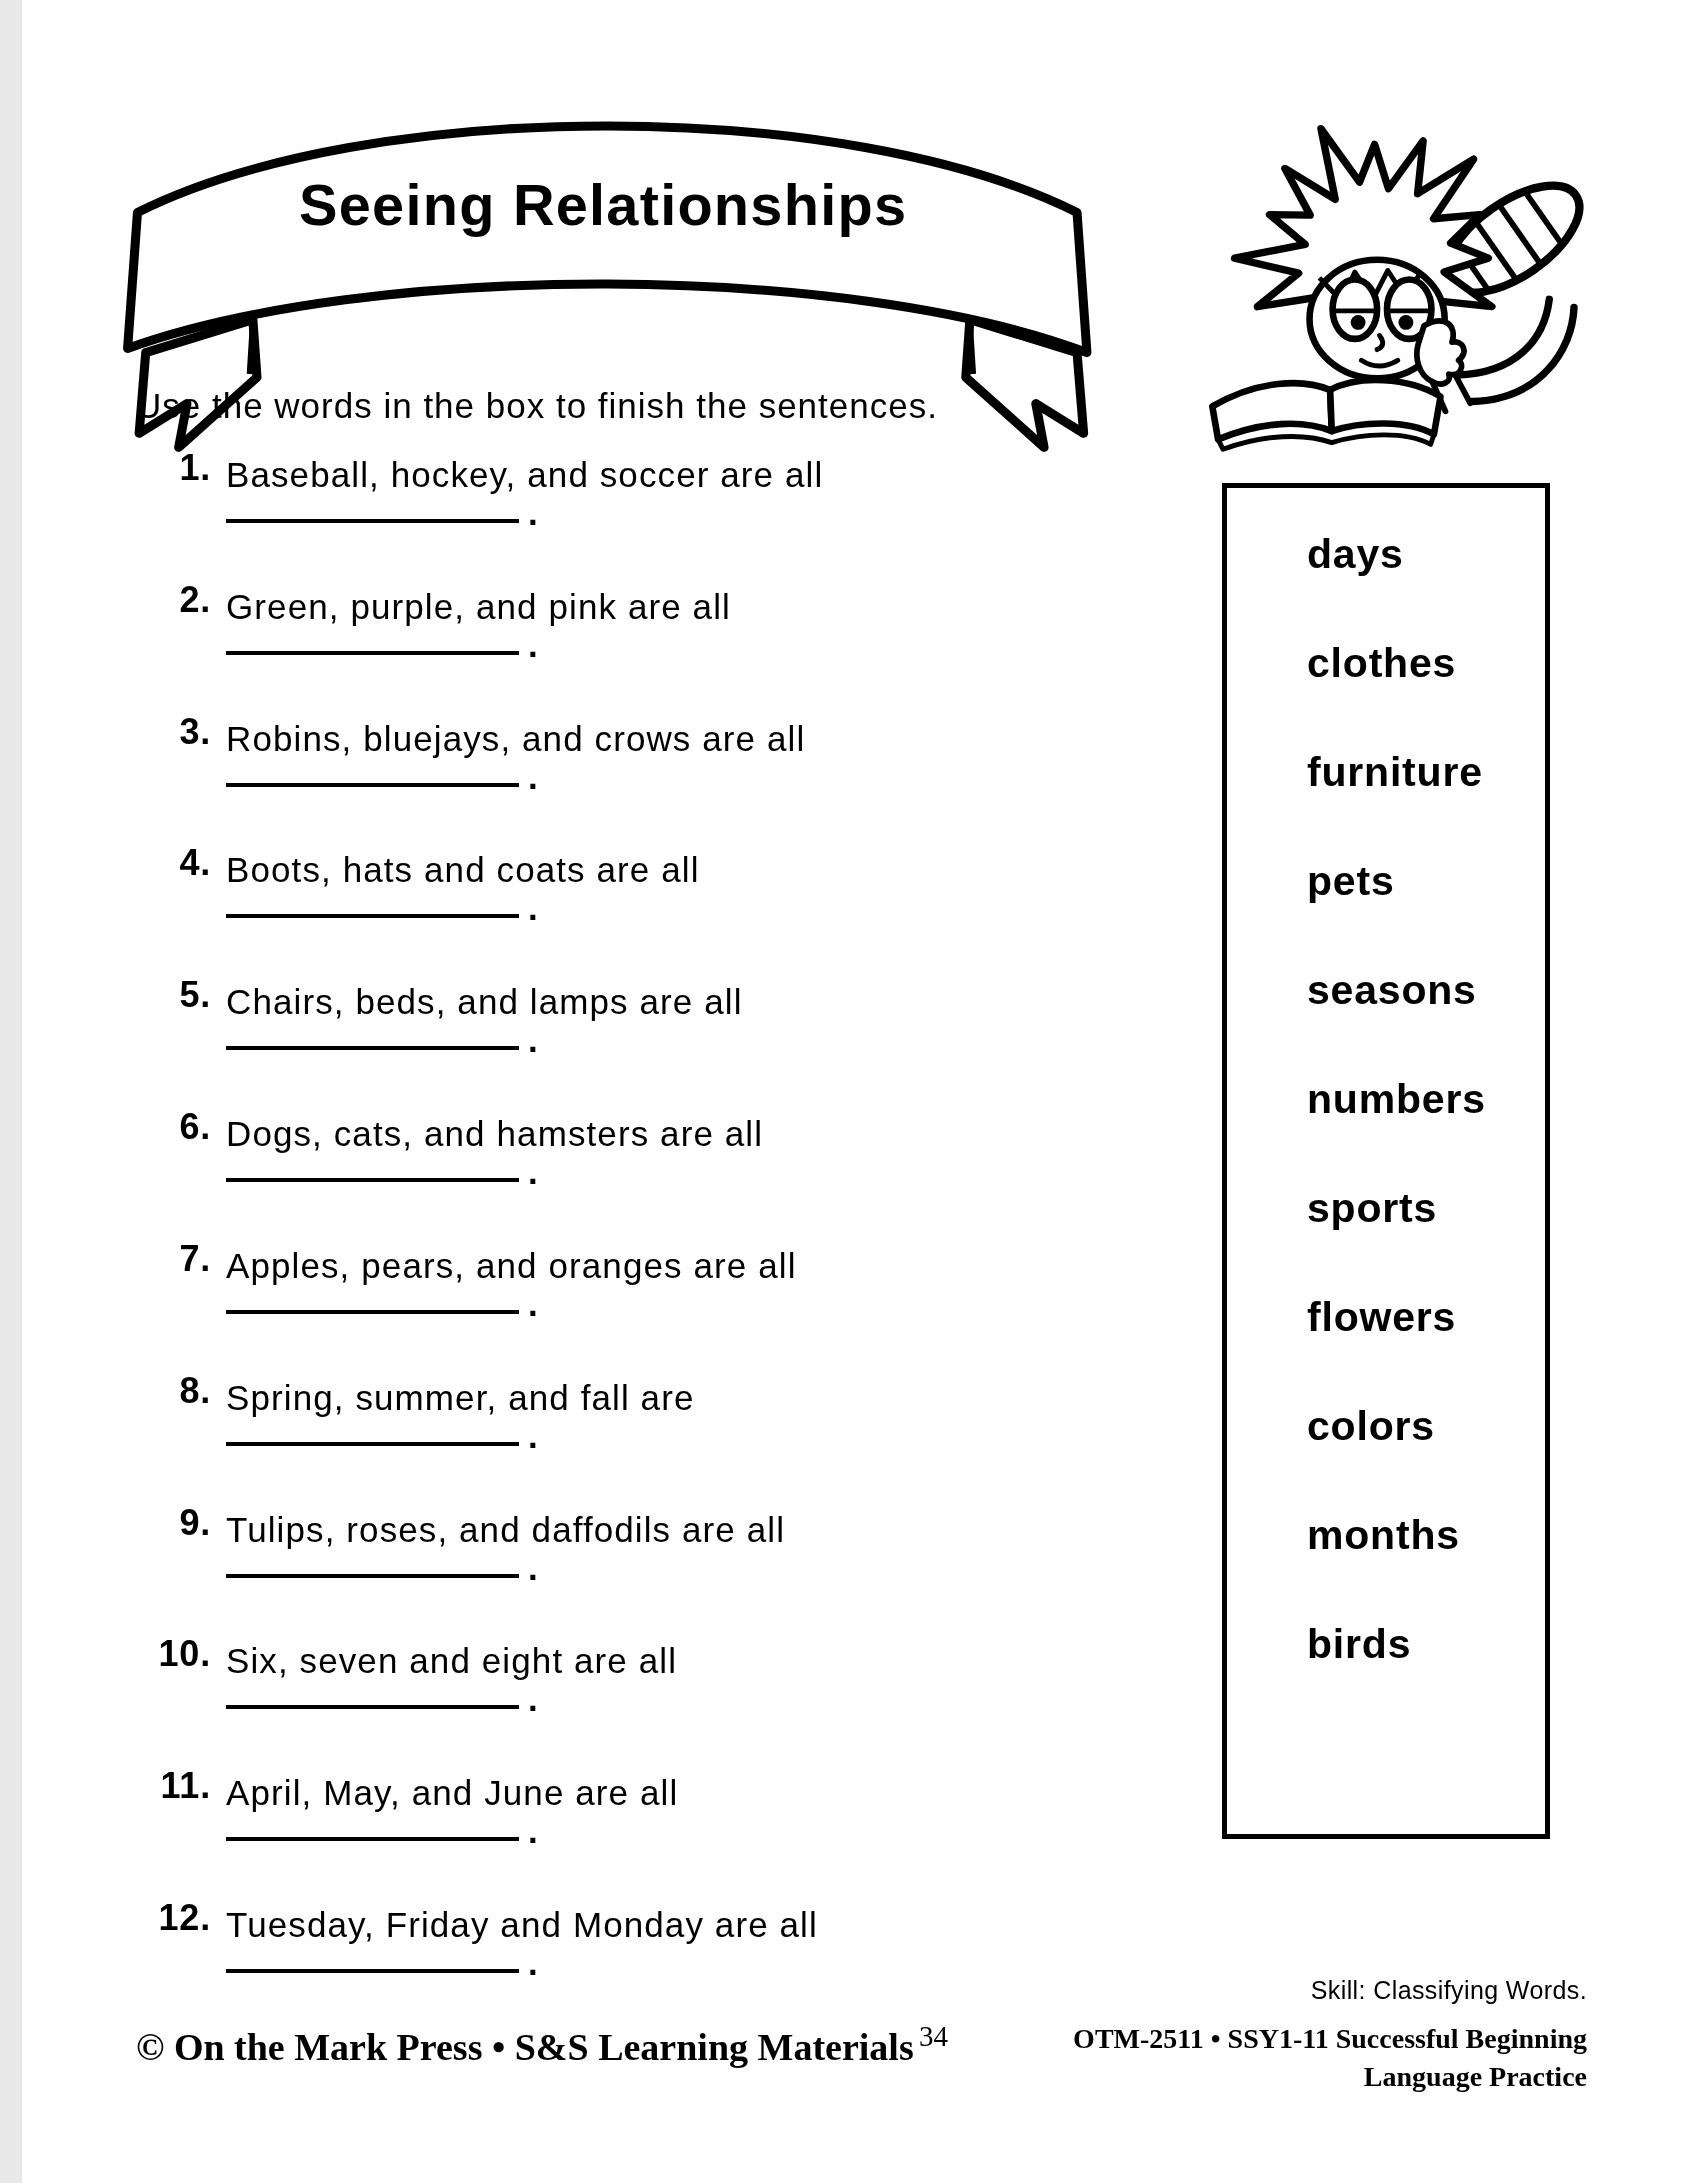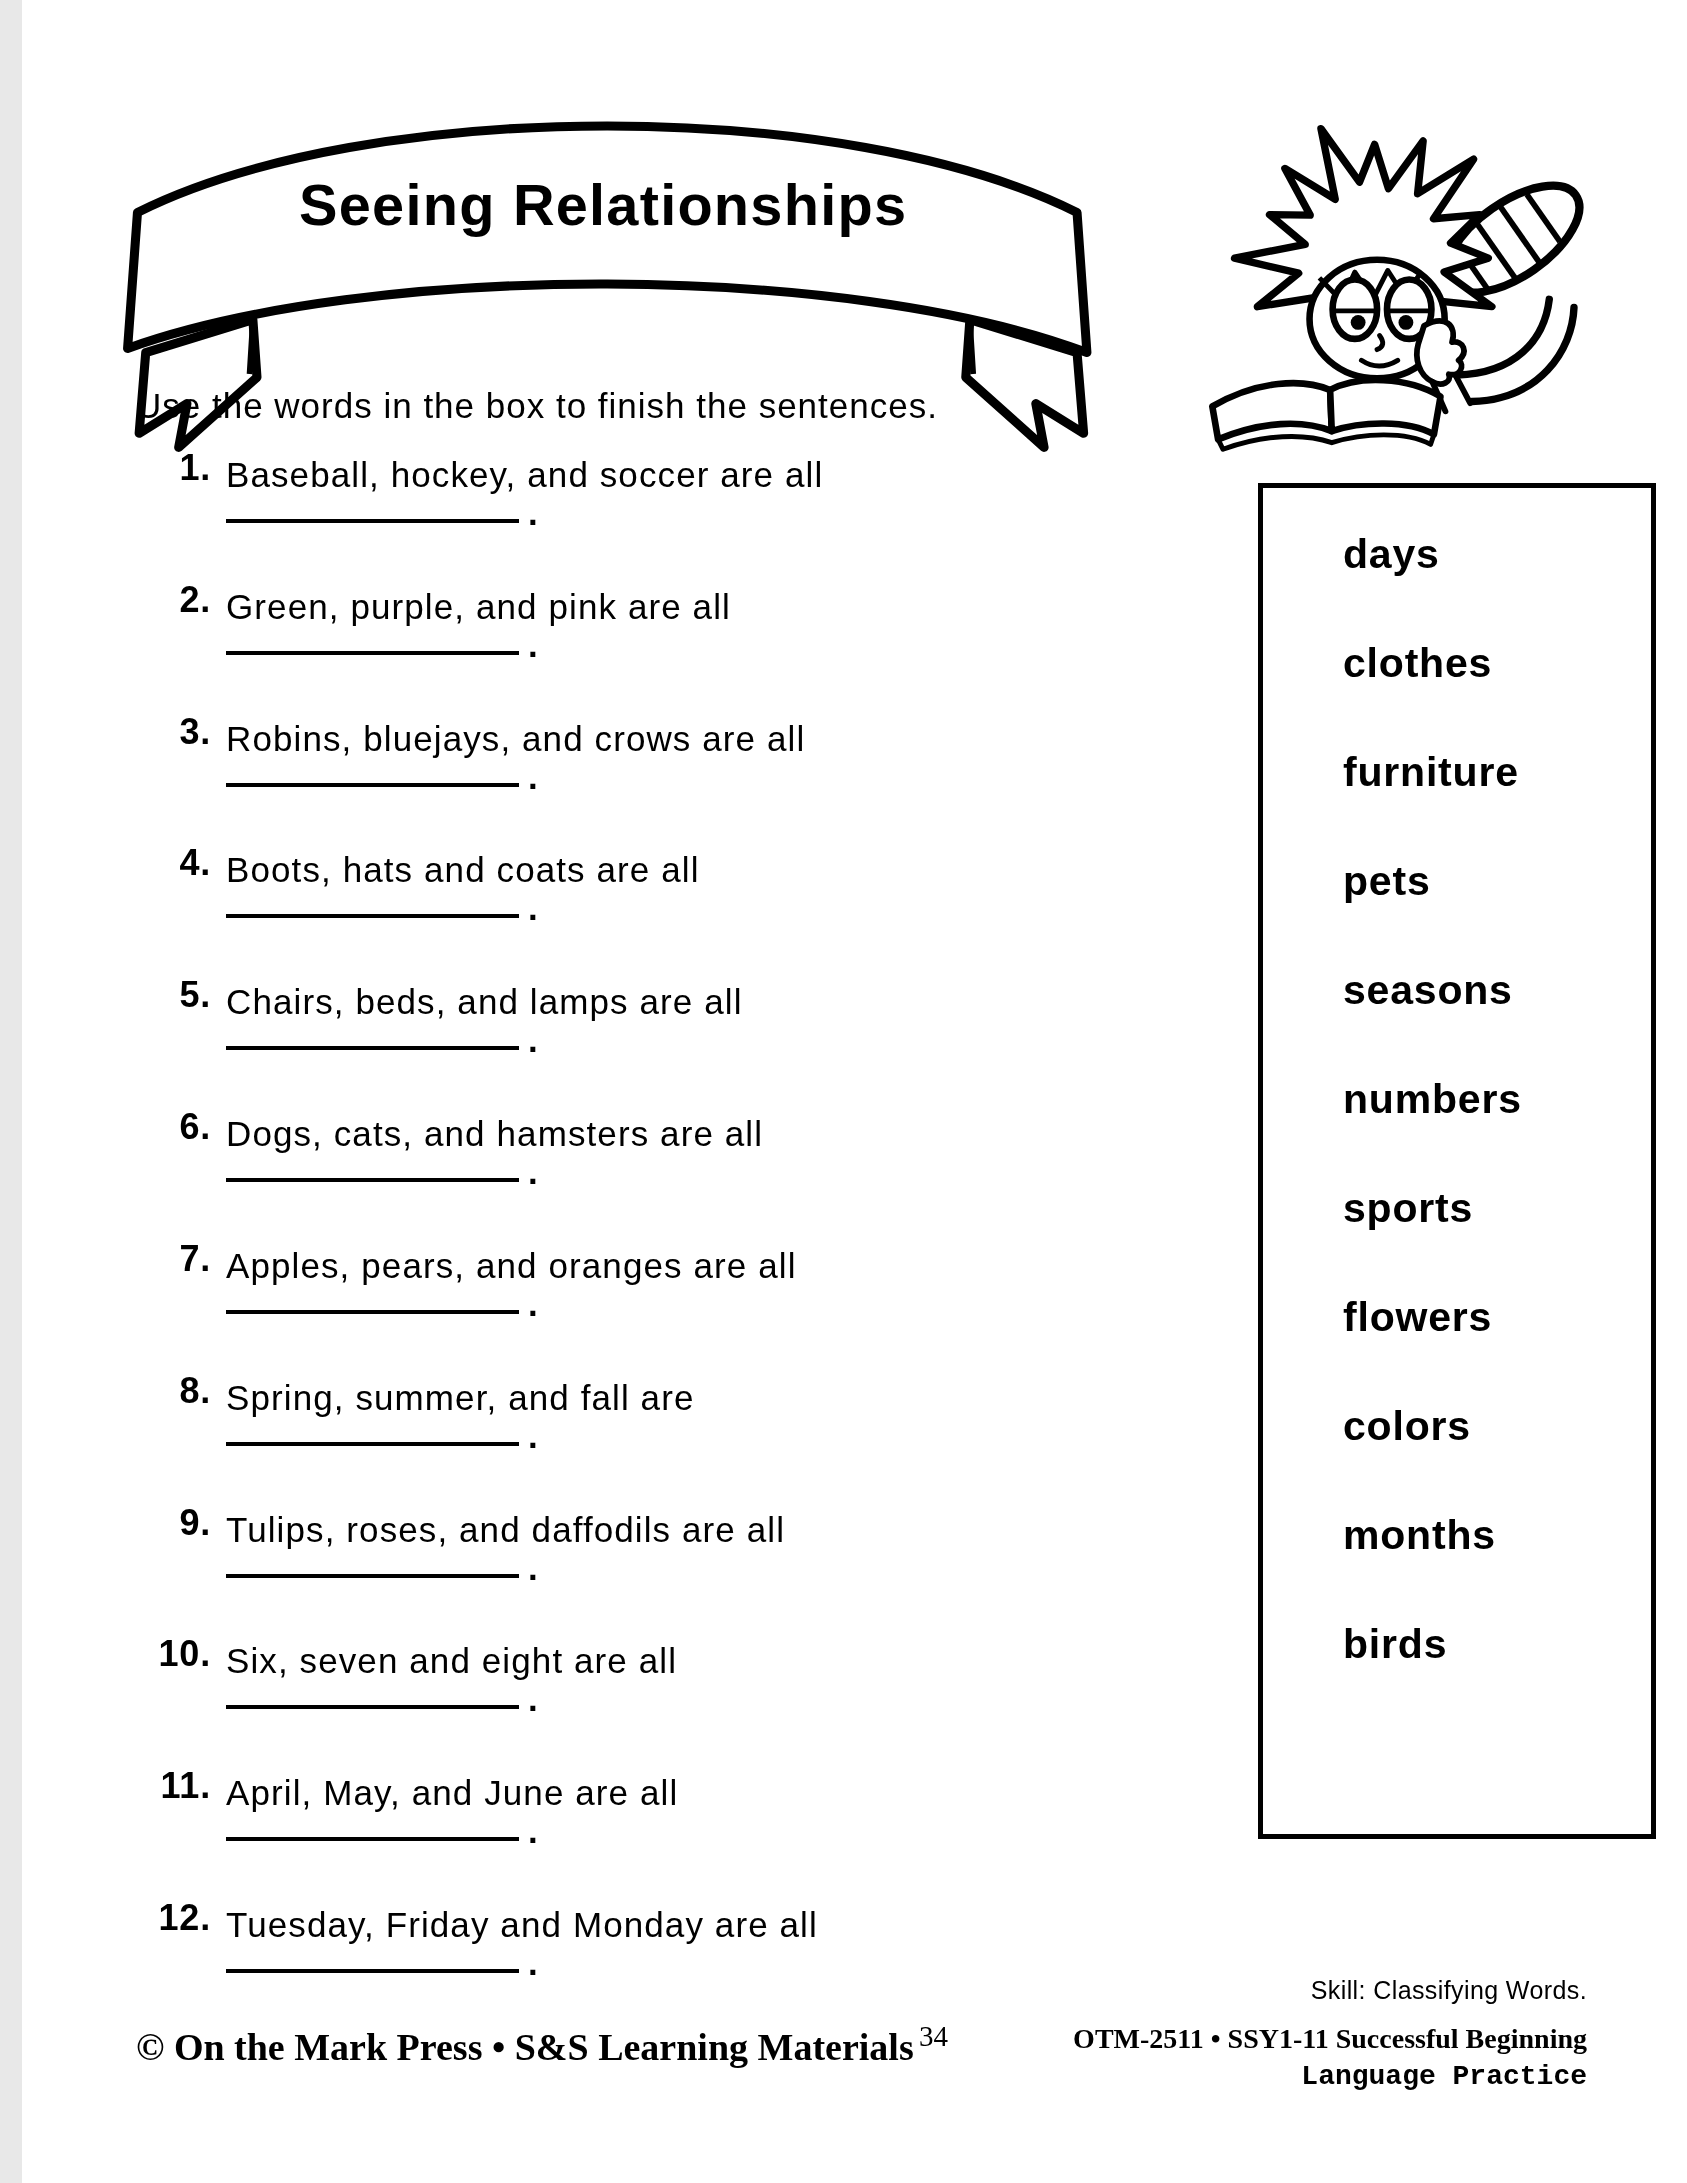--- a/index.html
+++ b/index.html
@@ -22,21 +22,21 @@
   }
   .qtext{
     position:absolute;left:89px;top:8px;font-size:35px;letter-spacing:1.1px;white-space:nowrap;
   }
   .qblank{
     position:absolute;left:89px;top:59px;width:293px;height:13px;
     border-bottom:4.1px solid #000;
   }
   .qperiod{position:absolute;left:391px;top:46px;font-size:35px;font-weight:700;}
   .wordbox{
-    position:absolute;left:1236px;top:483px;width:398px;height:1356px;
+    position:absolute;left:1200px;top:483px;width:328px;height:1356px;
     border:5px solid #000;box-sizing:border-box;padding:11.5px 0 0 80px;
   }
   .wordbox .word{
     font-size:41px;font-weight:700;letter-spacing:0.8px;line-height:109px;height:109px;
     white-space:nowrap;
   }
   .skill-line{
     position:absolute;right:122px;top:1976px;font-size:25px;letter-spacing:0.4px;
     font-family:"Liberation Sans",sans-serif;
   }
@@ -47,21 +47,21 @@
   .foot-page{
     position:absolute;left:827px;top:2020px;width:99px;text-align:right;
     font-size:29px;font-family:"Liberation Serif",serif;
   }
   .foot-pub1{
     position:absolute;right:122px;top:2023px;font-size:28px;font-weight:700;
     font-family:"Liberation Serif",serif;
   }
   .foot-pub2{
     position:absolute;right:122px;top:2061px;font-size:28px;font-weight:700;
-    font-family:Liberation Mono, monospace;
+    font-family:Liberation Serif, serif;
   }
 </style>
 </head>
 <body>
 
 <div class="sheet">
 
   <div class="banner-wrap">
     <svg viewBox="0 0 1200 450" width="989" height="371">
       <g fill="#ffffff" stroke="#000000" stroke-width="11" stroke-linejoin="round">

